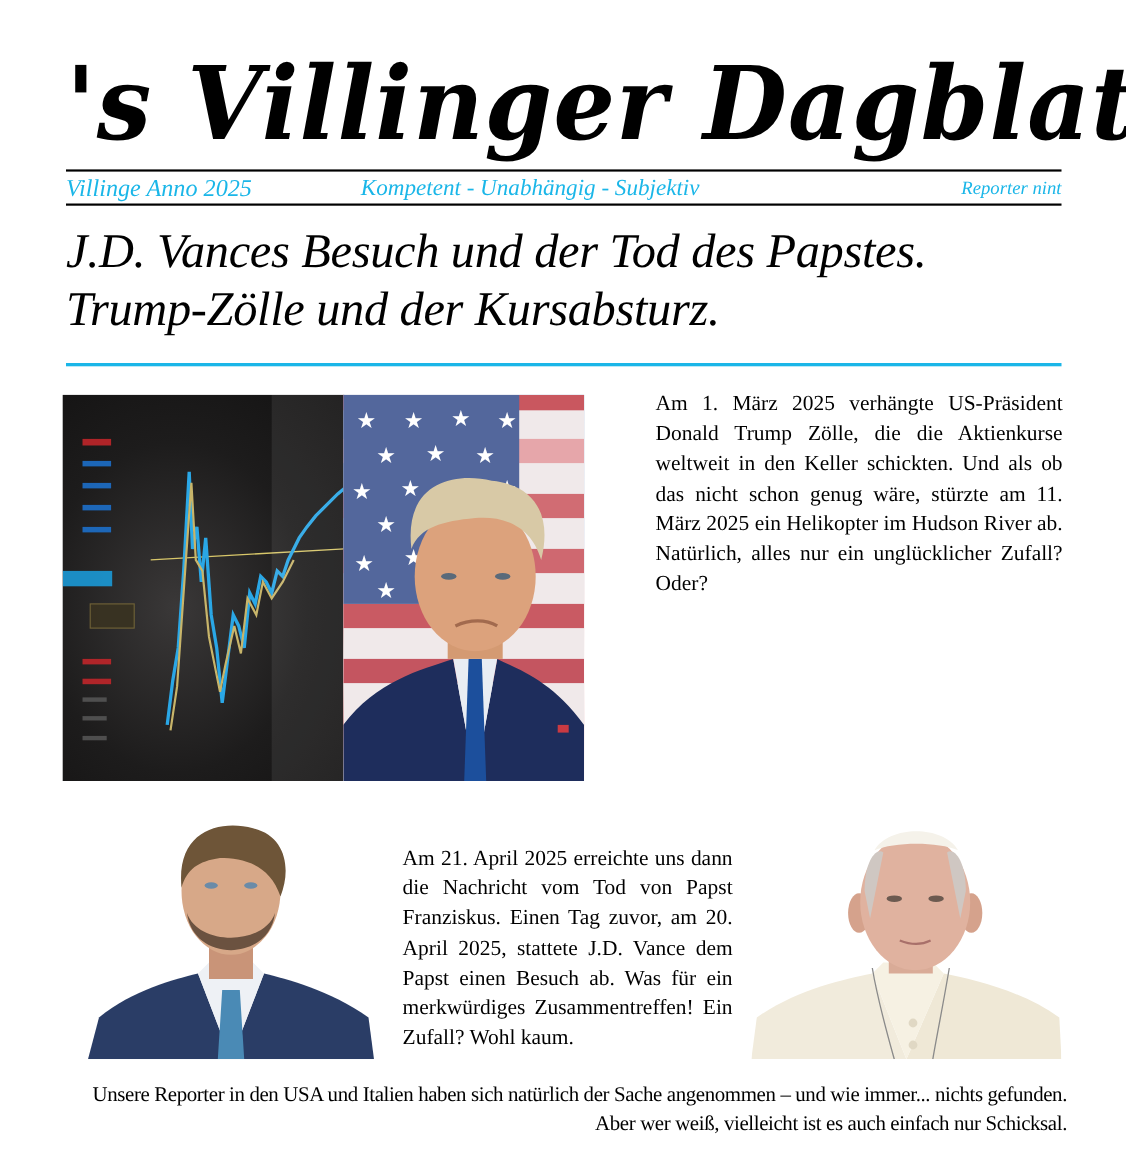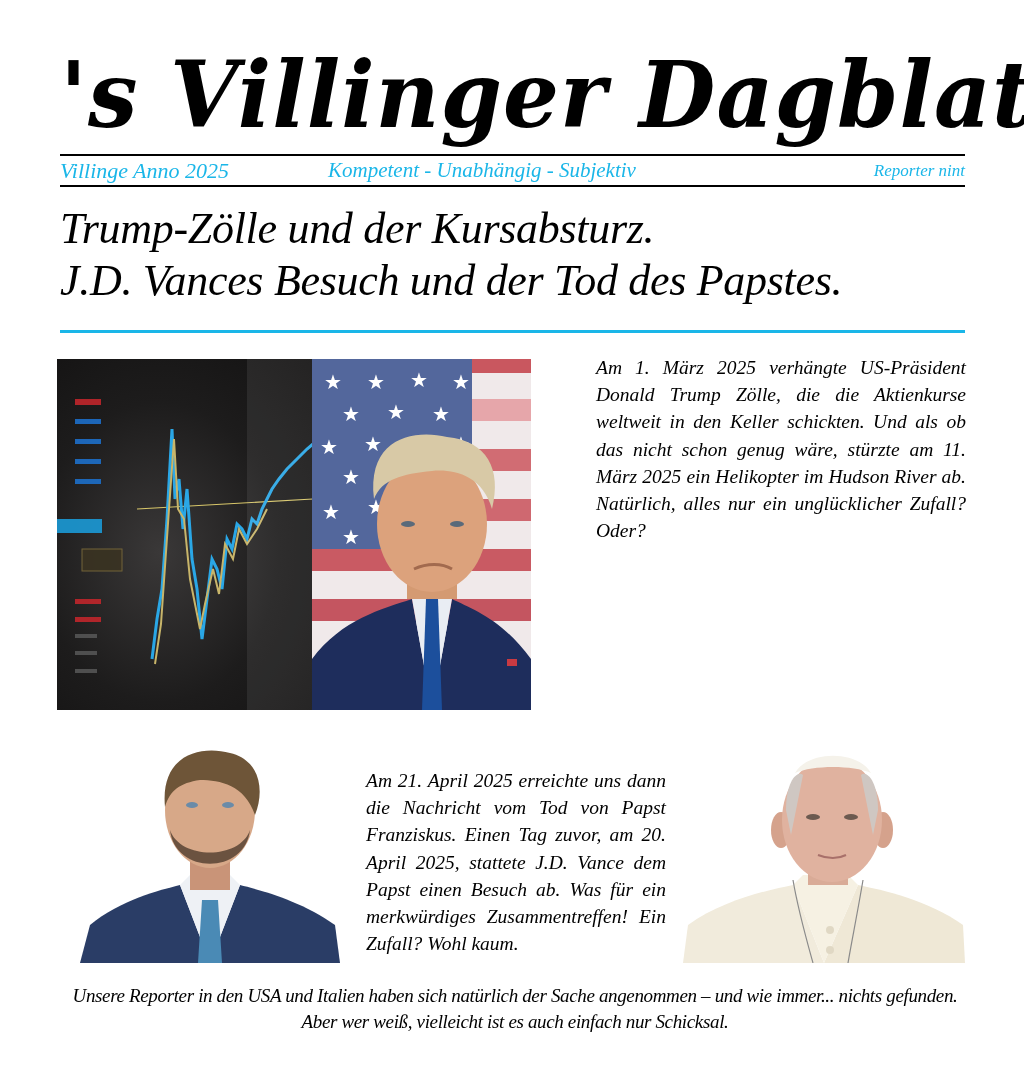--- a/index.html
+++ b/index.html
@@ -30,42 +30,42 @@
   
   .photo { overflow: hidden; }
   .chart-img { left: 57px; top: 359px; width: 256px; height: 351px;
     background: radial-gradient(ellipse at 40% 55%, #3a3838 0%, #1d1c1c 55%, #121111 100%); }
   .trump-img { left: 312px; top: 359px; width: 219px; height: 351px;
     background: linear-gradient(180deg, #3b4f86 0%, #5366a0 35%, #c76a6f 55%, #f1e8e8 70%, #c9575f 85%, #efe6e6 100%); }
   .vance-img { left: 80px; top: 735px; width: 260px; height: 228px; background: #fff; }
   .pope-img { left: 683px; top: 735px; width: 282px; height: 228px; background: #fff; }
 
   
-  .body-text { font-style: italic; font-size: 19.5px; line-height: 27.2px; text-align: justify; }
+  .body-text { font-size: 19.5px; line-height: 27.2px; text-align: justify; }
   .article1 { left: 596px; top: 354px; width: 370px; }
   .article2 { left: 366px; top: 767px; width: 300px; }
   .closing { left: 60px; top: 983px; width: 910px; font-size: 19px; line-height: 26px;
-    text-align: center; letter-spacing: -0.35px; }
+    text-align: right; letter-spacing: -0.35px; }
 </style>
 </head>
 <body>
 
 <div class="abs masthead">'s Villinger Dagblatt</div>
 <div class="abs rule-black" style="top:154px;"></div>
 
 <div class="abs tagline-row">
   <span class="tag tag-left">Villinge Anno 2025</span>
   <span class="tag tag-center">Kompetent - Unabhängig - Subjektiv</span>
   <span class="tag tag-right">Reporter nint</span>
 </div>
 <div class="abs rule-black" style="top:185px;"></div>
 
 <div class="abs headline">
+  <div>J.D. Vances Besuch und der Tod des Papstes.</div>
   <div>Trump-Zölle und der Kursabsturz.</div>
-  <div>J.D. Vances Besuch und der Tod des Papstes.</div>
 </div>
 <div class="abs rule-cyan"></div>
 
 <div class="abs photo chart-img">
   <svg width="256" height="351" viewBox="0 0 256 351">
     <g opacity="0.9">
       <rect x="18" y="40" width="26" height="6" fill="#c0262b"></rect>
       <rect x="18" y="60" width="26" height="5" fill="#1d6fc9"></rect>
       <rect x="18" y="80" width="26" height="5" fill="#1d6fc9"></rect>
       <rect x="18" y="100" width="26" height="5" fill="#1d6fc9"></rect>

